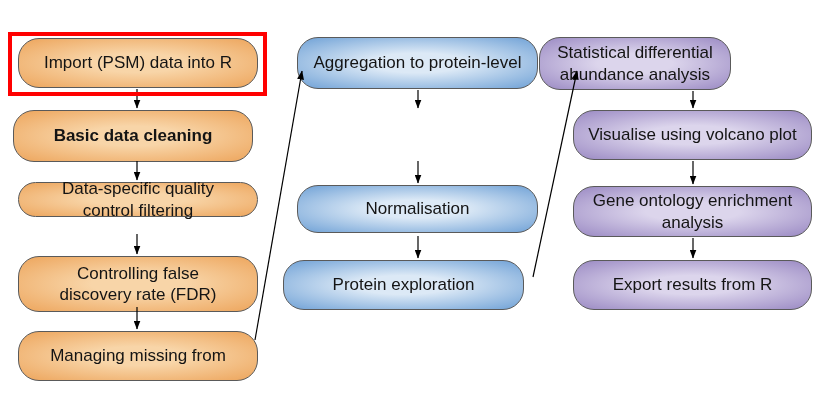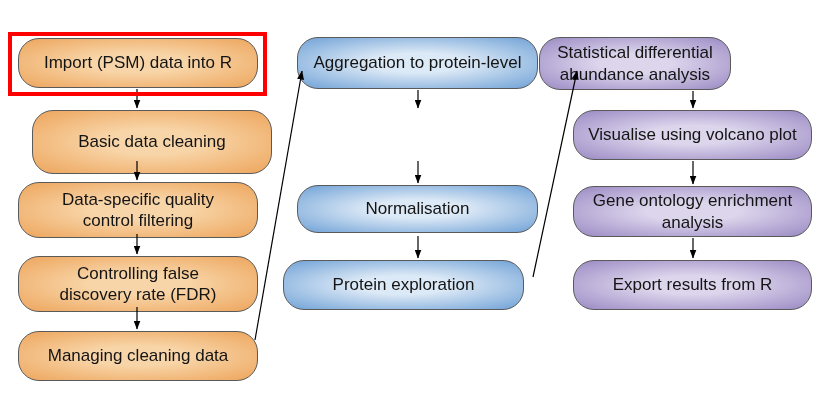--- a/index.html
+++ b/index.html
@@ -40,26 +40,26 @@
       <line x1="418" y1="161" x2="418" y2="183" stroke="#000000" stroke-width="1.2" marker-end="url(#ah)"></line>
       <line x1="418" y1="236" x2="418" y2="258" stroke="#000000" stroke-width="1.2" marker-end="url(#ah)"></line>
       <line x1="693" y1="91" x2="693" y2="108" stroke="#000000" stroke-width="1.2" marker-end="url(#ah)"></line>
       <line x1="693" y1="161" x2="693" y2="184" stroke="#000000" stroke-width="1.2" marker-end="url(#ah)"></line>
       <line x1="693" y1="238" x2="693" y2="258" stroke="#000000" stroke-width="1.2" marker-end="url(#ah)"></line>
       <line x1="255" y1="340" x2="302" y2="71" stroke="#000000" stroke-width="1.2" marker-end="url(#ah)"></line>
       <line x1="533" y1="277" x2="577" y2="71" stroke="#000000" stroke-width="1.2" marker-end="url(#ah)"></line>
     </svg>
   <div class="highlight" id="highlight" style="border-color: rgb(255, 0, 0);"></div>
 <div class="node theme-orange" style="left: 18px; top: 38px; width: 240px; height: 50px; border-color: rgb(90, 90, 90); background: radial-gradient(rgb(248, 213, 168) 0%, rgb(248, 213, 168) 28%, rgb(237, 165, 92) 100%);"><span>Import (PSM) data into R</span></div>
-    <div class="node theme-orange" style="left: 32px; top: 110px; width: 240px; height: 64px; border-color: rgb(90, 90, 90); background: radial-gradient(rgb(248, 213, 168) 0%, rgb(248, 213, 168) 28%, rgb(237, 165, 92) 100%);"><span>Basic data cleaning</span></div>
-    <div class="node theme-orange" style="left: 18px; top: 182px; width: 240px; height: 56px; border-color: rgb(90, 90, 90); background: radial-gradient(rgb(248, 213, 168) 0%, rgb(248, 213, 168) 28%, rgb(237, 165, 92) 100%);"><span>Data-specific quality
+    <div class="node theme-orange" style="left: 13px; top: 110px; width: 240px; height: 52px; border-color: rgb(90, 90, 90); background: radial-gradient(rgb(248, 213, 168) 0%, rgb(248, 213, 168) 28%, rgb(237, 165, 92) 100%); font-weight: bold;"><span>Basic data cleaning</span></div>
+    <div class="node theme-orange" style="left: 18px; top: 182px; width: 240px; height: 35px; border-color: rgb(90, 90, 90); background: radial-gradient(rgb(248, 213, 168) 0%, rgb(248, 213, 168) 28%, rgb(237, 165, 92) 100%);"><span>Data-specific quality
 control filtering</span></div>
     <div class="node theme-orange" style="left: 18px; top: 256px; width: 240px; height: 56px; border-color: rgb(90, 90, 90); background: radial-gradient(rgb(248, 213, 168) 0%, rgb(248, 213, 168) 28%, rgb(237, 165, 92) 100%);"><span>Controlling false
 discovery rate (FDR)</span></div>
-    <div class="node theme-orange" style="left: 18px; top: 331px; width: 240px; height: 50px; border-color: rgb(90, 90, 90); background: radial-gradient(rgb(248, 213, 168) 0%, rgb(248, 213, 168) 28%, rgb(237, 165, 92) 100%);"><span>Managing cleaning data</span></div>
+    <div class="node theme-orange" style="left: 18px; top: 331px; width: 240px; height: 50px; border-color: rgb(90, 90, 90); background: radial-gradient(rgb(248, 213, 168) 0%, rgb(248, 213, 168) 28%, rgb(237, 165, 92) 100%);"><span>Managing missing from</span></div>
     <div class="node theme-blue" style="left: 297px; top: 37px; width: 241px; height: 52px; border-color: rgb(90, 90, 90); background: radial-gradient(rgb(220, 233, 246) 0%, rgb(220, 233, 246) 28%, rgb(111, 161, 214) 100%);"><span>Aggregation to protein-level</span></div>
     <div class="node theme-blue" style="left: 297px; top: 185px; width: 241px; height: 48px; border-color: rgb(90, 90, 90); background: radial-gradient(rgb(220, 233, 246) 0%, rgb(220, 233, 246) 28%, rgb(111, 161, 214) 100%);"><span>Normalisation</span></div>
     <div class="node theme-blue" style="left: 283px; top: 260px; width: 241px; height: 50px; border-color: rgb(90, 90, 90); background: radial-gradient(rgb(220, 233, 246) 0%, rgb(220, 233, 246) 28%, rgb(111, 161, 214) 100%);"><span>Protein exploration</span></div>
     <div class="node theme-purple" style="left: 539px; top: 37px; width: 192px; height: 53px; border-color: rgb(90, 90, 90); background: radial-gradient(rgb(220, 213, 236) 0%, rgb(220, 213, 236) 28%, rgb(154, 137, 195) 100%);"><span>Statistical differential
 abundance analysis</span></div>
     <div class="node theme-purple" style="left: 573px; top: 110px; width: 239px; height: 50px; border-color: rgb(90, 90, 90); background: radial-gradient(rgb(220, 213, 236) 0%, rgb(220, 213, 236) 28%, rgb(154, 137, 195) 100%);"><span>Visualise using volcano plot</span></div>
     <div class="node theme-purple" style="left: 573px; top: 260px; width: 239px; height: 50px; border-color: rgb(90, 90, 90); background: radial-gradient(rgb(220, 213, 236) 0%, rgb(220, 213, 236) 28%, rgb(154, 137, 195) 100%);"><span>Export results from R</span></div>
     <div class="node theme-purple" style="left: 573px; top: 186px; width: 239px; height: 51px; border-color: rgb(90, 90, 90); background: radial-gradient(rgb(220, 213, 236) 0%, rgb(220, 213, 236) 28%, rgb(154, 137, 195) 100%);"><span>Gene ontology enrichment
 analysis</span></div>
   </div>

